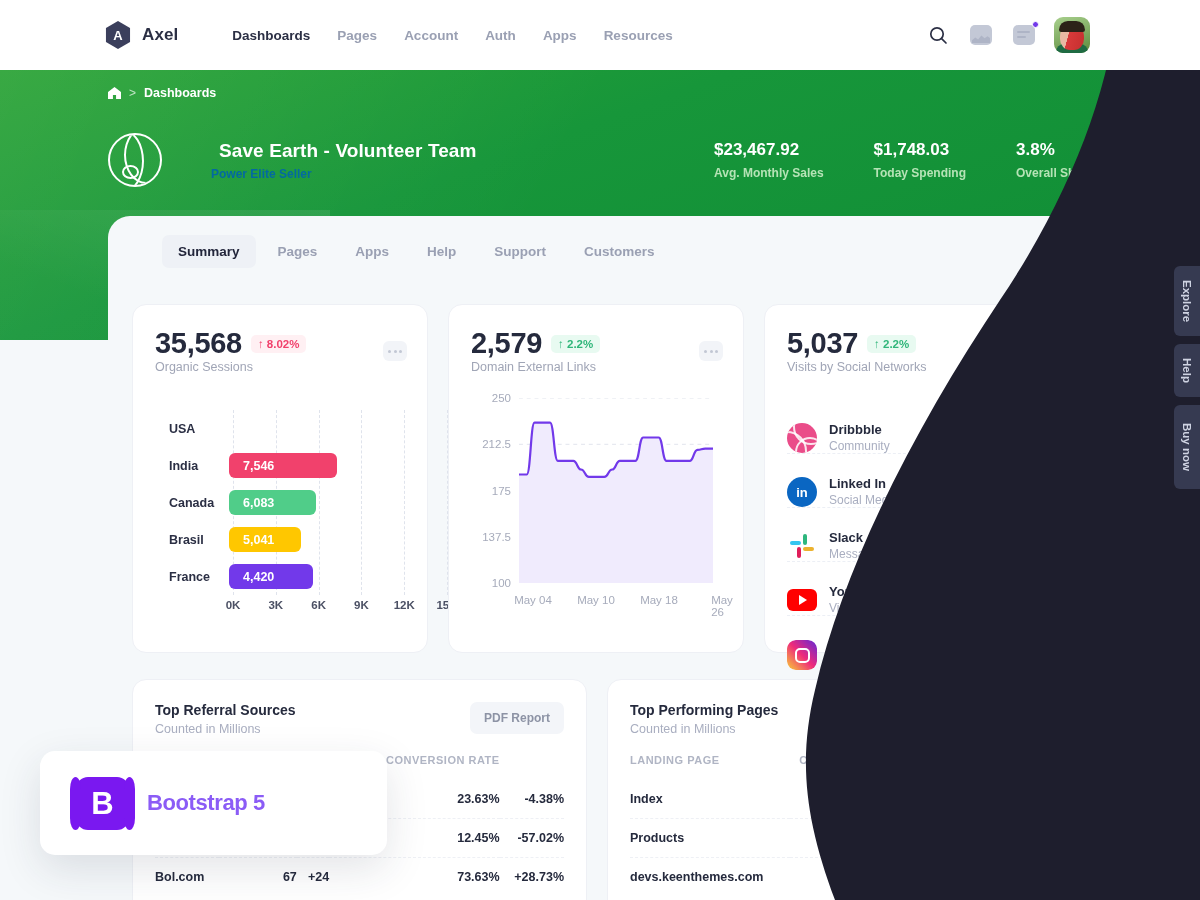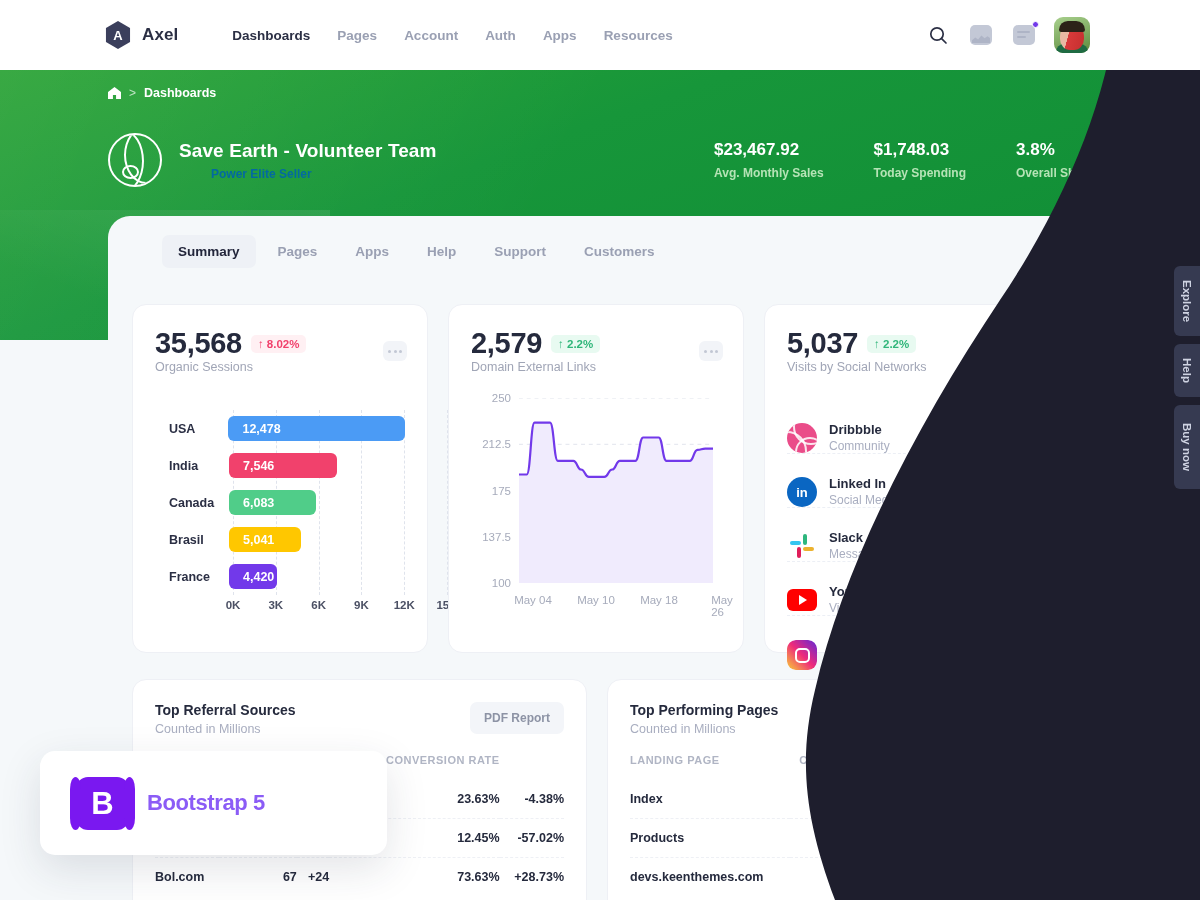--- a/index.html
+++ b/index.html
@@ -66,21 +66,21 @@
   .bc-text { color: #fff; font-size: 12.5px; font-weight: 600; }
 
   
   .hero-row { position: absolute; left: 108px; top: 133px; display: flex; align-items: center; z-index: 12; }
   .globe { width: 54px; height: 54px; border-radius: 50%; border: 2.4px solid #fff; position: relative; overflow: hidden; flex: none; }
   .globe i { position: absolute; border: 2.1px solid #fff; border-radius: 50%; display: block; }
   .globe i:nth-child(1) { width: 40px; height: 62px; left: -6px; top: -5px; }
   .globe i:nth-child(2) { width: 44px; height: 58px; left: 14px; top: -9px; }
   .globe i:nth-child(3) { width: 17px; height: 14px; left: 12px; top: 30px; }
   .hero-titles { margin-left: 17px; }
-  .hero-title { font-size: 19px; font-weight: 700; color: #ffffff; letter-spacing: .1px; }
+  .hero-title { font-size: 19px; font-weight: 700; color: #ffffff; letter-spacing: .1px; margin-left: 40px; }
   .hero-sub { font-size: 12px; font-weight: 600; color: #0369a1; margin-top: 5px; margin-left: 32px; }
 
   .hero-stats { position: absolute; left: 714px; top: 140px; display: flex; gap: 50px; z-index: 12; }
   .stat-v { font-size: 17px; font-weight: 700; color: #ffffff; }
   .stat-l { font-size: 12px; font-weight: 600; color: #b6e3b6; margin-top: 6px; white-space: nowrap; }
   .stat.on-dark .stat-l { color: #8d90a3; }
 
   
   .panel {
     position: absolute; left: 108px; top: 216px; width: 984px; min-height: 690px;
@@ -292,37 +292,36 @@
               <i style="left: 0px;"></i>
               <i style="left: 42.8px;"></i>
               <i style="left: 85.6px;"></i>
               <i style="left: 128.4px;"></i>
               <i style="left: 171.2px;"></i>
               <i style="left: 214px;"></i>
             </div>
           <div class="bc-rows" id="bcRows">
               <div class="bc-row">
                 <div class="bc-label">USA</div>
-                <div class="bc-bar" style="width: 178.019px; background: rgb(75, 155, 245);">12,478</div>
               </div>
               <div class="bc-row">
                 <div class="bc-label">India</div>
                 <div class="bc-bar" style="width: 107.656px; background: rgb(241, 65, 108);">7,546</div>
               </div>
               <div class="bc-row">
                 <div class="bc-label">Canada</div>
                 <div class="bc-bar" style="width: 86.7841px; background: rgb(80, 205, 137);">6,083</div>
               </div>
               <div class="bc-row">
                 <div class="bc-label">Brasil</div>
                 <div class="bc-bar" style="width: 71.9183px; background: rgb(255, 199, 0);">5,041</div>
               </div>
               <div class="bc-row">
                 <div class="bc-label">France</div>
-                <div class="bc-bar" style="width: 48px; background: rgb(114, 57, 234);">4,420</div>
+                <div class="bc-bar" style="width: 84px; background: rgb(114, 57, 234);">4,420</div>
               </div>
             </div>
           <div class="bc-axis" id="bcAxis">
               <div class="bc-tick" style="left: 0px;">0K</div>
               <div class="bc-tick" style="left: 42.8px;">3K</div>
               <div class="bc-tick" style="left: 85.6px;">6K</div>
               <div class="bc-tick" style="left: 128.4px;">9K</div>
               <div class="bc-tick" style="left: 171.2px;">12K</div>
               <div class="bc-tick" style="left: 214px;">15K</div>
             </div>

